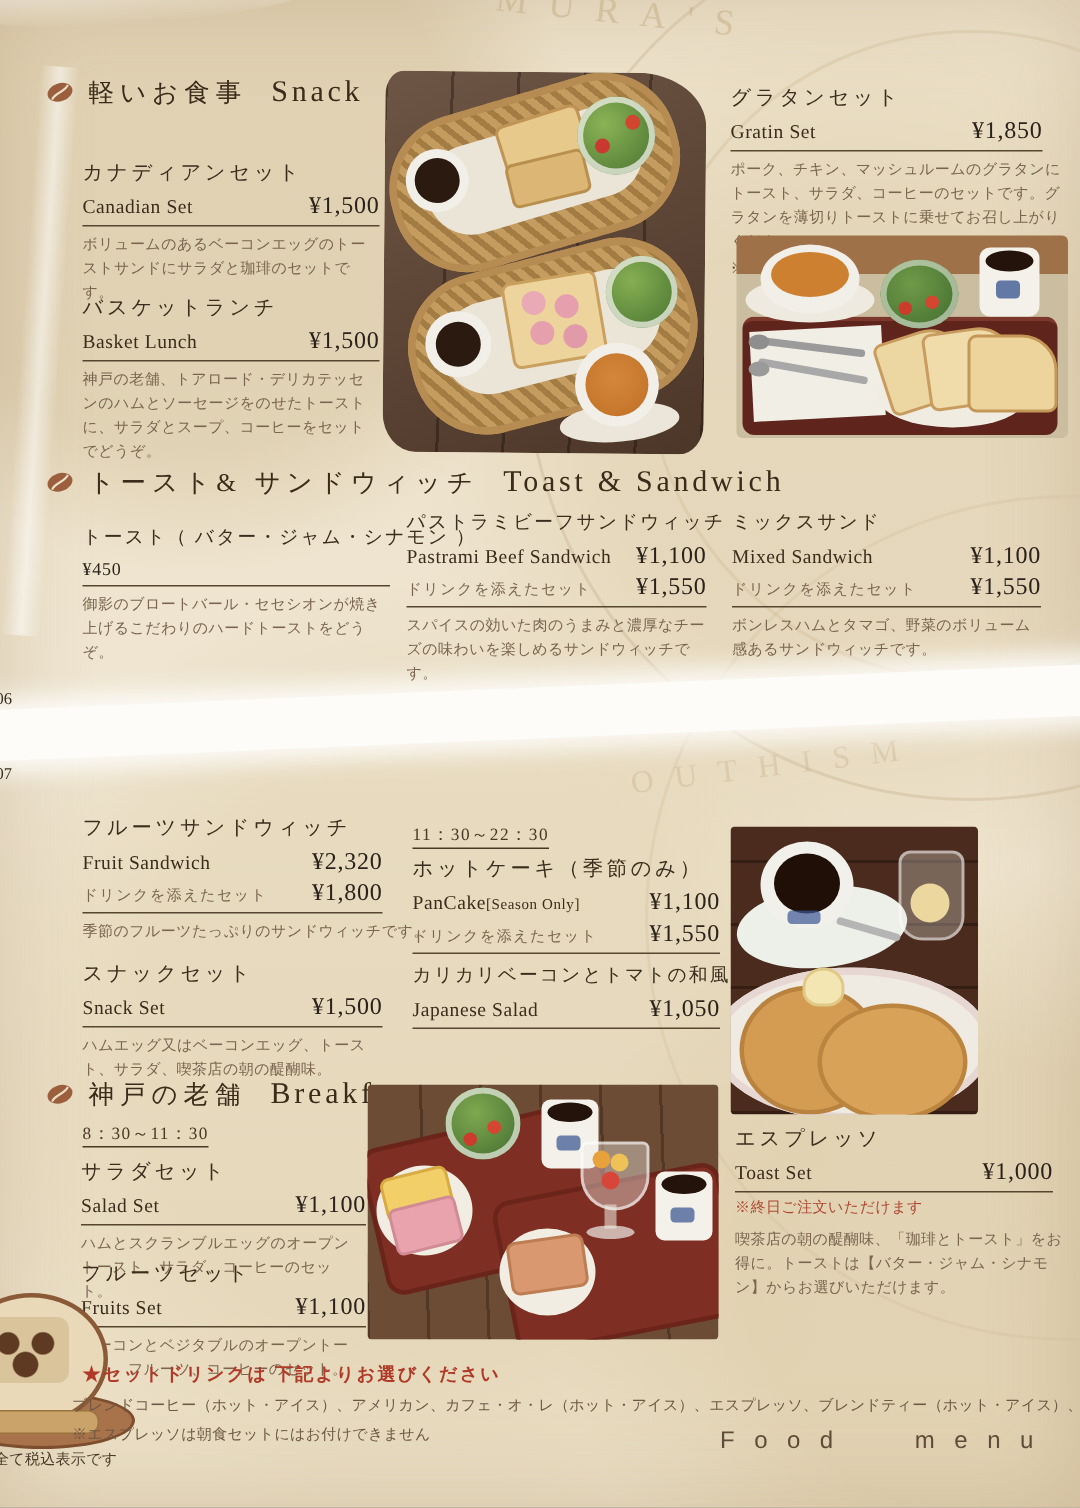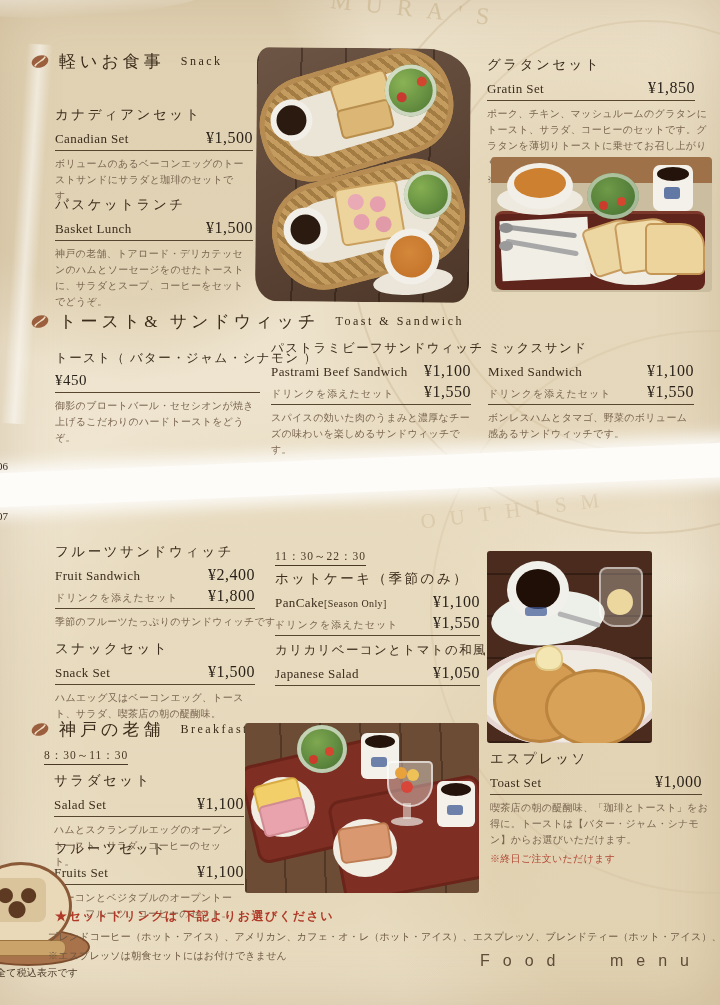--- a/index.html
+++ b/index.html
@@ -12,21 +12,21 @@
       radial-gradient(circle at 90% 85%, rgba(216,198,160,.5) 0 150px, transparent 280px),
       linear-gradient(180deg,#ece1c9 0%,#efe5d0 45%,#eadec4 100%);
     font-family:"Liberation Serif","DejaVu Serif",serif;color:#3b2d1d;
     box-shadow:inset 0 0 60px rgba(150,120,80,.25);}
   .abs{position:absolute}
   .s{position:absolute}
   
   .head{position:absolute;display:flex;align-items:center;white-space:nowrap}
   .bean{display:inline-block;line-height:0}
   .hjp{font-size:17px;letter-spacing:4px;color:#3a2b1a;margin-left:9px}
-  .hen{font-size:12px;letter-spacing:2.5px;color:#3a2b1a;margin-left:16px}
+  .hen{font-size:20px;letter-spacing:2.5px;color:#3a2b1a;margin-left:16px}
   
   .item{position:absolute}
   .jp{font-size:13.5px;color:#3b2d1d;letter-spacing:2.5px;margin-bottom:5px;white-space:nowrap}
   .jp.tight{font-size:12.5px;letter-spacing:1.4px}
   .row{display:flex;justify-content:space-between;align-items:baseline}
   .en{font-size:13px;letter-spacing:.4px;color:#3b2d1d;white-space:nowrap}
   .en.small{font-size:12px}
   .ennote{font-size:10px;color:#3b2d1d}
   .price{font-size:16px;color:#2b231b;white-space:nowrap;letter-spacing:.5px}
   .rule{height:0;border-bottom:1.5px solid #56452f;margin-top:3px}
@@ -160,21 +160,21 @@
             <path d="M3.5 10.5 C7 6.5, 13 8.5, 16.5 4.5" stroke="#ecdfc6" stroke-width="1.4" fill="none"></path>
           </g>
         </svg></span>
     <span class="hjp">トースト&amp; サンドウィッチ</span>
     <span class="hen">Toast &amp; Sandwich</span>
   </div>
 
   <div class="item" style="left:55px;top:350px;width:205px">
     <div class="jp tight">トースト（ バター・ジャム・シナモン ）</div>
     <div class="row">
-        <span class="price" style="font-size:15px">¥450</span>
+        <span class="price" style="font-size:12px">¥450</span>
       </div>
     <div class="rule"></div>
     <div class="desc">御影のブロートバール・セセシオンが焼き上げるこだわりのハードトーストをどうぞ。</div>
   </div>
 
   <div class="item" style="left:271px;top:340px;width:200px">
     <div class="jp tight">パストラミビーフサンドウィッチ</div>
     <div class="row">
         <span class="en">Pastrami Beef Sandwich</span>
         <span class="price">¥1,100</span>
@@ -200,21 +200,21 @@
     <div class="rule"></div>
     <div class="desc">ボンレスハムとタマゴ、野菜のボリューム感あるサンドウィッチです。</div>
   </div>
 
   <div class="pagenum" style="left:-3px;top:510px">07</div>
 
   <div class="item" style="left:55px;top:543px;width:200px">
     <div class="jp">フルーツサンドウィッチ</div>
     <div class="row">
         <span class="en">Fruit Sandwich</span>
-        <span class="price">¥2,400</span>
+        <span class="price">¥2,320</span>
       </div>
     <div class="row setrow">
         <span class="setlbl">ドリンクを添えたセット</span>
         <span class="price">¥1,800</span>
       </div>
     <div class="rule"></div>
     <div class="desc nowrapd">季節のフルーツたっぷりのサンドウィッチです。</div>
   </div>
 
   <div class="item" style="left:55px;top:640px;width:200px">
@@ -269,21 +269,21 @@
   <div class="head" style="left:30px;top:718px">
     <span class="bean"><svg width="20" height="15" viewBox="0 0 20 15">
           <g transform="rotate(-18 10 7.5)">
             <ellipse cx="10" cy="7.5" rx="8.5" ry="6" fill="#9c5f3e"></ellipse>
             <path d="M3.5 10.5 C7 6.5, 13 8.5, 16.5 4.5" stroke="#ecdfc6" stroke-width="1.4" fill="none"></path>
           </g>
         </svg></span>
     <span class="hjp">神戸の老舗</span>
     <span class="hen">Breakfast</span>
   </div>
-  <div class="hours" style="left:44px;top:748px">8：30～11：30</div>
+  <div class="hours" style="left:55px;top:748px">8：30～11：30</div>
 
   <div class="item" style="left:54px;top:772px;width:190px">
     <div class="jp">サラダセット</div>
     <div class="row">
         <span class="en">Salad Set</span>
         <span class="price">¥1,100</span>
       </div>
     <div class="rule"></div>
     <div class="desc" style="width:180px">ハムとスクランブルエッグのオープントースト、サラダ、コーヒーのセット。</div>
   </div>
@@ -321,22 +321,22 @@
     <div class="s" style="left:202px;top:82px;width:16px;height:10px;border-radius:3px;background:#33508e;opacity:.7"></div>
   </div>
 
   <div class="item" style="left:490px;top:750px;width:212px">
     <div class="jp">エスプレッソ</div>
     <div class="row">
         <span class="en">Toast Set</span>
         <span class="price">¥1,000</span>
       </div>
     <div class="rule"></div>
+    <div class="desc rednote" style="margin-top:3px">※終日ご注文いただけます</div>
     <div class="desc" style="width:222px">喫茶店の朝の醍醐味、「珈琲とトースト」をお得に。トーストは【バター・ジャム・シナモン】からお選びいただけます。</div>
-    <div class="desc rednote" style="margin-top:3px">※終日ご注文いただけます</div>
   </div>
 
   <div class="abs" style="left:-34px;top:862px;width:130px;height:100px">
     <div class="s" style="left:0;top:66px;width:120px;height:34px;border-radius:50%;background:#a8724a;border:2px solid #7c4e2e"></div>
     <div class="s" style="left:4px;top:0;width:96px;height:82px;border-radius:50%;background:#ead9b9;border:3px solid #8a5a38"></div>
     <div class="s" style="left:22px;top:16px;width:58px;height:44px;border-radius:8px;background:radial-gradient(circle at 30% 40%,#5f3a22 7px,transparent 8px),radial-gradient(circle at 70% 40%,#5f3a22 7px,transparent 8px),radial-gradient(circle at 50% 72%,#5f3a22 8px,transparent 9px);background-color:#d9c49c"></div>
     <div class="s" style="left:10px;top:78px;width:88px;height:14px;border-radius:7px;background:#caa36a;border:1px solid #9a733e"></div>
   </div>
 
   <div class="footer-star" style="left:55px;top:908px">★セットドリンクは 下記よりお選びください</div>

